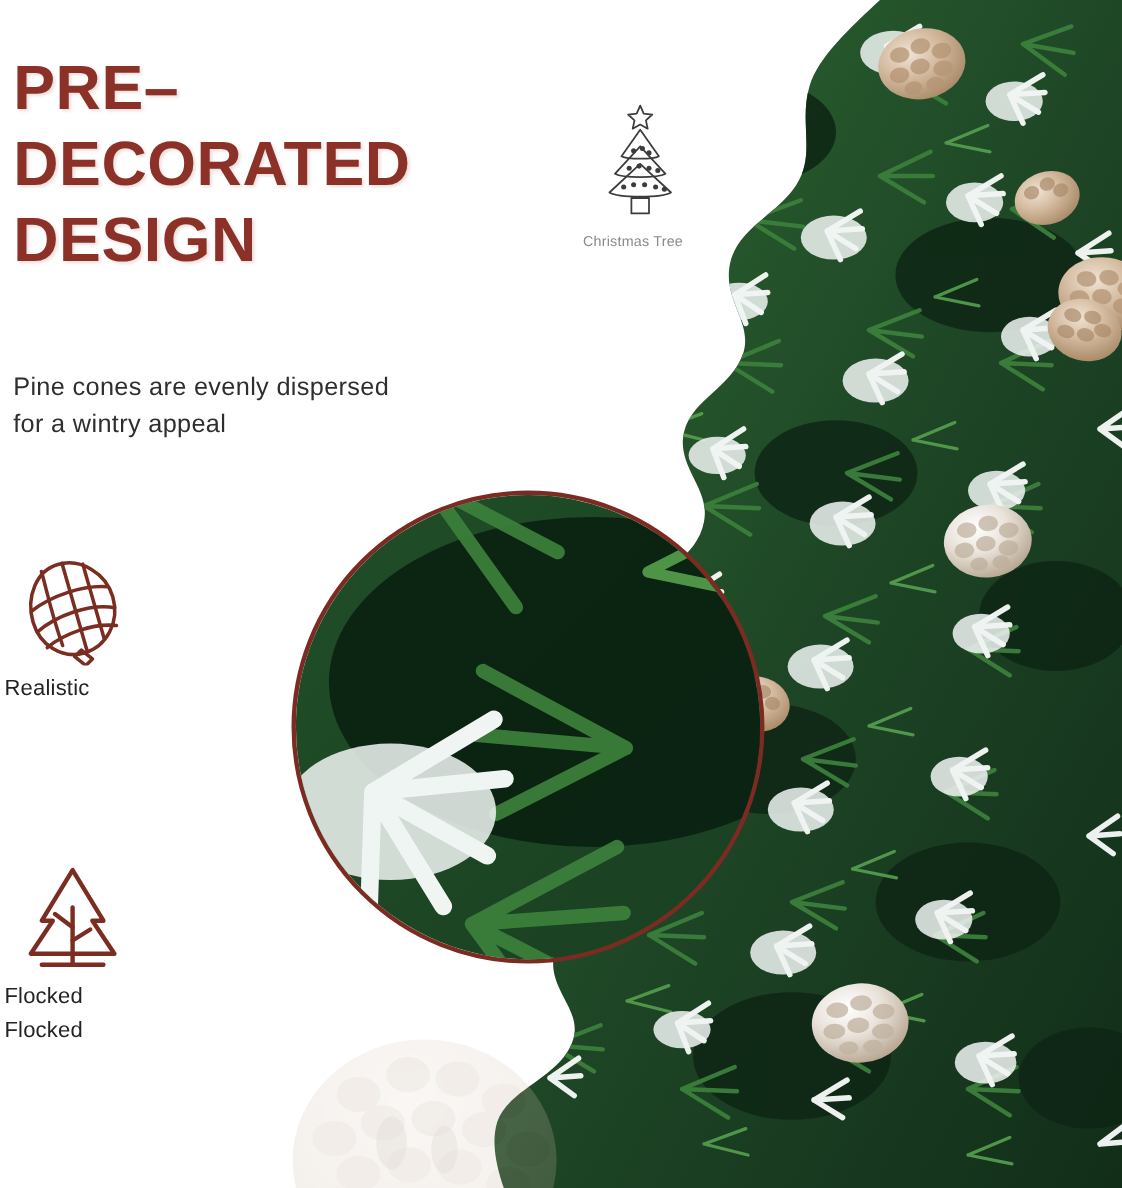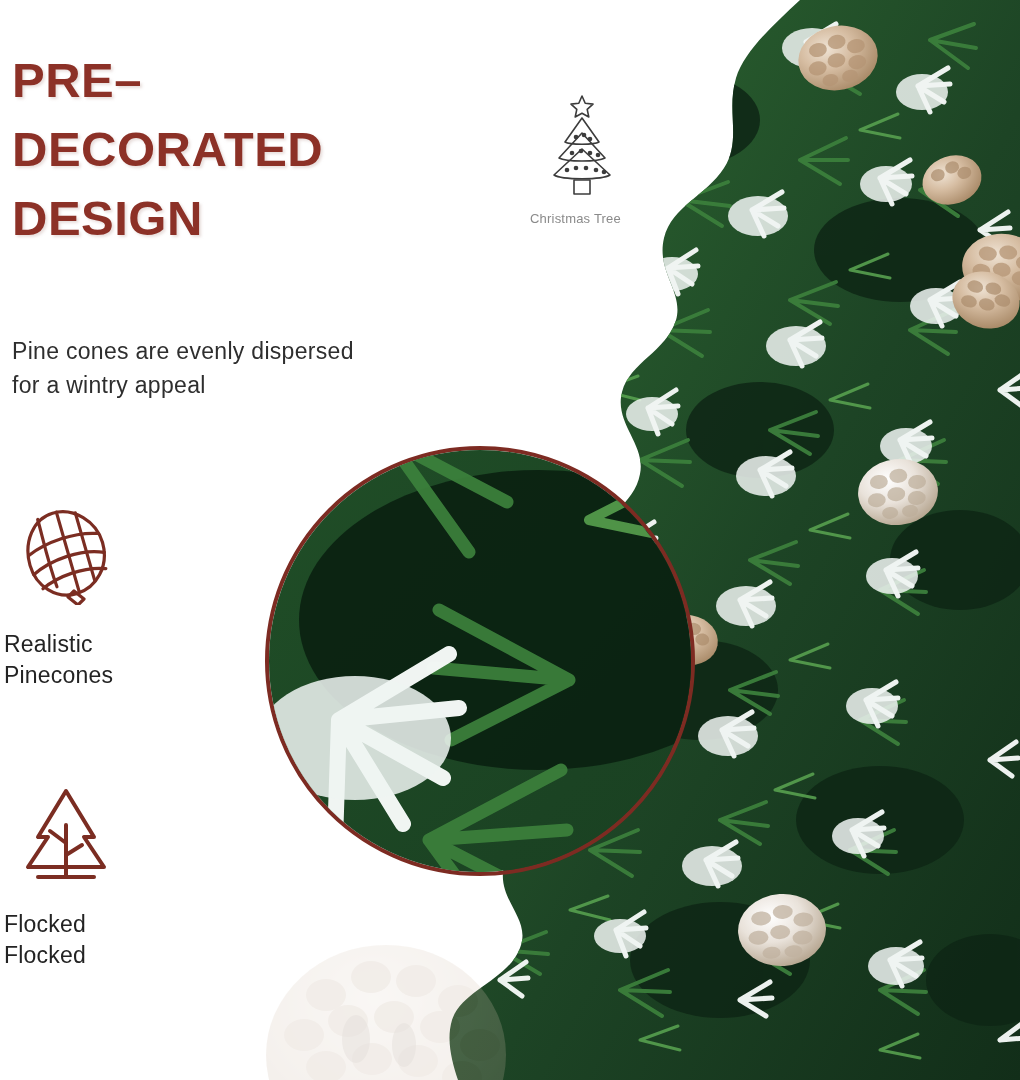--- a/index.html
+++ b/index.html
@@ -31,21 +31,21 @@
     left: 0; top: 0;
     width: 1020px; height: 1080px;
   }
 
   
   .headline {
     position: absolute;
     left: 12px;
     top: 46px;
     width: 470px;
-    font-size: 49px;
+    font-size: 57px;
     line-height: 69px;
     font-weight: 700;
     letter-spacing: 0.5px;
     color: #8c3127;
     text-shadow: 2px 2px 3px rgba(190,160,155,0.35);
   }
   .headline .hl-line { display: block; white-space: nowrap; }
 
   
   .subcopy {
@@ -83,22 +83,22 @@
     width: 180px;
   }
   .feature-pinecones { top: 505px; }
   .feature-flocked   { top: 785px; }
 
   .feature .feature-icon {
     display: block;
     margin-left: 12px;
   }
   .feature .feature-label {
-    margin-top: 24px;
-    font-size: 23px;
+    margin-top: 6px;
+    font-size: 20px;
     line-height: 31px;
     color: #232323;
     letter-spacing: 0.2px;
   }
   .feature .feature-label .fl-line { display: block; }
 
   
   .callout {
     position: absolute;
     left: 265px;
@@ -602,21 +602,20 @@
         <path d="M18 76 C36 68 64 66 84 74"></path>
         <path d="M32 8  C32 26 30 48 32 78"></path>
         <path d="M52 6  C52 26 52 50 52 88"></path>
         <path d="M70 12 C70 30 70 52 70 82"></path>
       </g>
 
       <path d="M58 86 L68 94 L62 100 L52 92 Z"></path>
     </svg>
     <div class="feature-label">
       <span class="fl-line">Realistic</span>
-      <span class="fl-line">Pinecones</span>
     </div>
   </div>
 
   <div class="feature feature-flocked">
     <svg class="feature-icon" width="100" height="100" viewBox="0 0 100 100" fill="none" stroke="#7b2d22" stroke-width="4" stroke-linejoin="round" stroke-linecap="round">
 
       <path d="M50 6
                L22 52 L32 52 L12 82 L88 82 L68 52 L78 52 Z"></path>
 
       <path d="M50 40 L50 92"></path>

